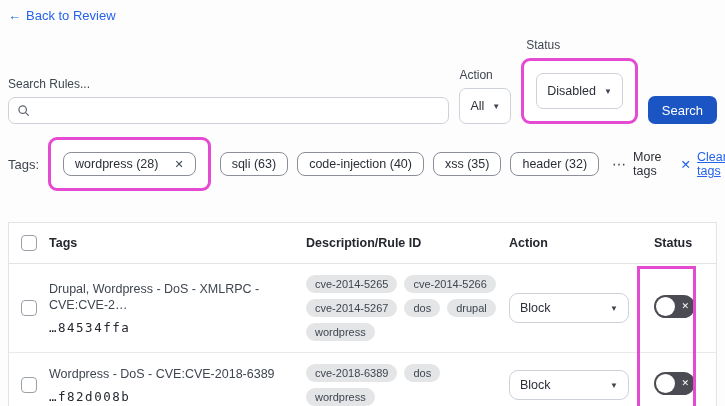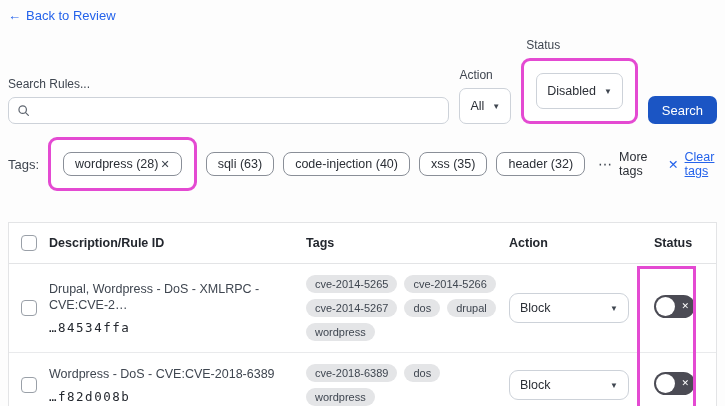--- a/index.html
+++ b/index.html
@@ -20,21 +20,21 @@
   .search-box { display:flex; align-items:center; gap:6px; height:27px; border:1px solid #cdd2d9; border-radius:7px; background:#fff; padding:0 8px; }
   .search-box input { border:none; outline:none; flex:1; font-size:12.5px; font-family:"Liberation Sans",sans-serif; background:transparent; }
   .select-box { display:inline-flex; align-items:center; justify-content:space-between; gap:8px; height:36px; border:1px solid #cdd2d9; border-radius:7px; background:#fff; padding:0 10px; font-size:12.5px; color:#2b2f36; cursor:pointer; white-space:nowrap; }
   .select-box .chev { font-size:8px; color:#3f4650; }
   .hl-wrap { border:3px solid #e44ad2; border-radius:9px; padding:12px; display:inline-block; background:#fff; }
   .search-btn { height:28px; padding:0 14px; background:#1b55c4; color:#fff; border:none; border-radius:7px; font-size:13px; font-family:"Liberation Sans",sans-serif; cursor:pointer; }
 
   
   .tags-row { display:flex; align-items:center; gap:9px; margin-top:13px; }
   .tags-label { font-size:13px; color:#3f4650; }
-  .chip { display:inline-flex; align-items:center; gap:2px; background:#fff; border:1px solid #8a8f98; border-radius:8px; padding:4px 11px; font-size:12.5px; color:#2b2f36; cursor:pointer; white-space:nowrap; }
+  .chip { display:inline-flex; align-items:center; gap:16px; background:#fff; border:1px solid #8a8f98; border-radius:8px; padding:4px 11px; font-size:12.5px; color:#2b2f36; cursor:pointer; white-space:nowrap; }
   .chip .chip-x { font-size:11px; color:#3f4650; }
   .more-tags { display:inline-flex; align-items:center; gap:6px; font-size:12.5px; color:#2b2f36; cursor:pointer; margin-left:4px; }
   .more-tags .dots { font-size:14px; letter-spacing:1px; color:#3f4650; }
   .clear-tags { display:inline-flex; align-items:center; gap:6px; color:#2563eb; font-size:12.5px; cursor:pointer; margin-left:10px; }
   .clear-tags .link-text { text-decoration:underline; }
 
   
   .rules-table { position:relative; margin-top:31px; border:1px solid #e3e4e6; background:#fff; width:709px; }
   .trow { display:grid; grid-template-columns:40px 257px 203px 137px 1fr; align-items:center; }
   .thead { border-bottom:1px solid #e3e4e6; height:41px; font-weight:bold; font-size:12.5px; color:#23272e; }
@@ -133,22 +133,22 @@
       <span class="link-text">Clear tags</span>
     </span>
   </div>
 
   <div class="rules-table">
 
     <div class="trow thead">
       <div class="cb-cell">
           <input type="checkbox" class="checkbox" style="">
         </div>
+      <div class="cell">Tags</div>
       <div class="cell">Description/Rule ID</div>
-      <div class="cell">Tags</div>
       <div class="cell">Action</div>
       <div class="cell toggle-cell">Status</div>
     </div>
 
     <div class="trow tbody-row1">
       <div class="cb-cell">
           <input type="checkbox" class="checkbox" style="">
         </div>
       <div class="cell">
         <div class="desc-main">Drupal, Wordpress - DoS - XMLRPC - CVE:CVE-2…</div>

